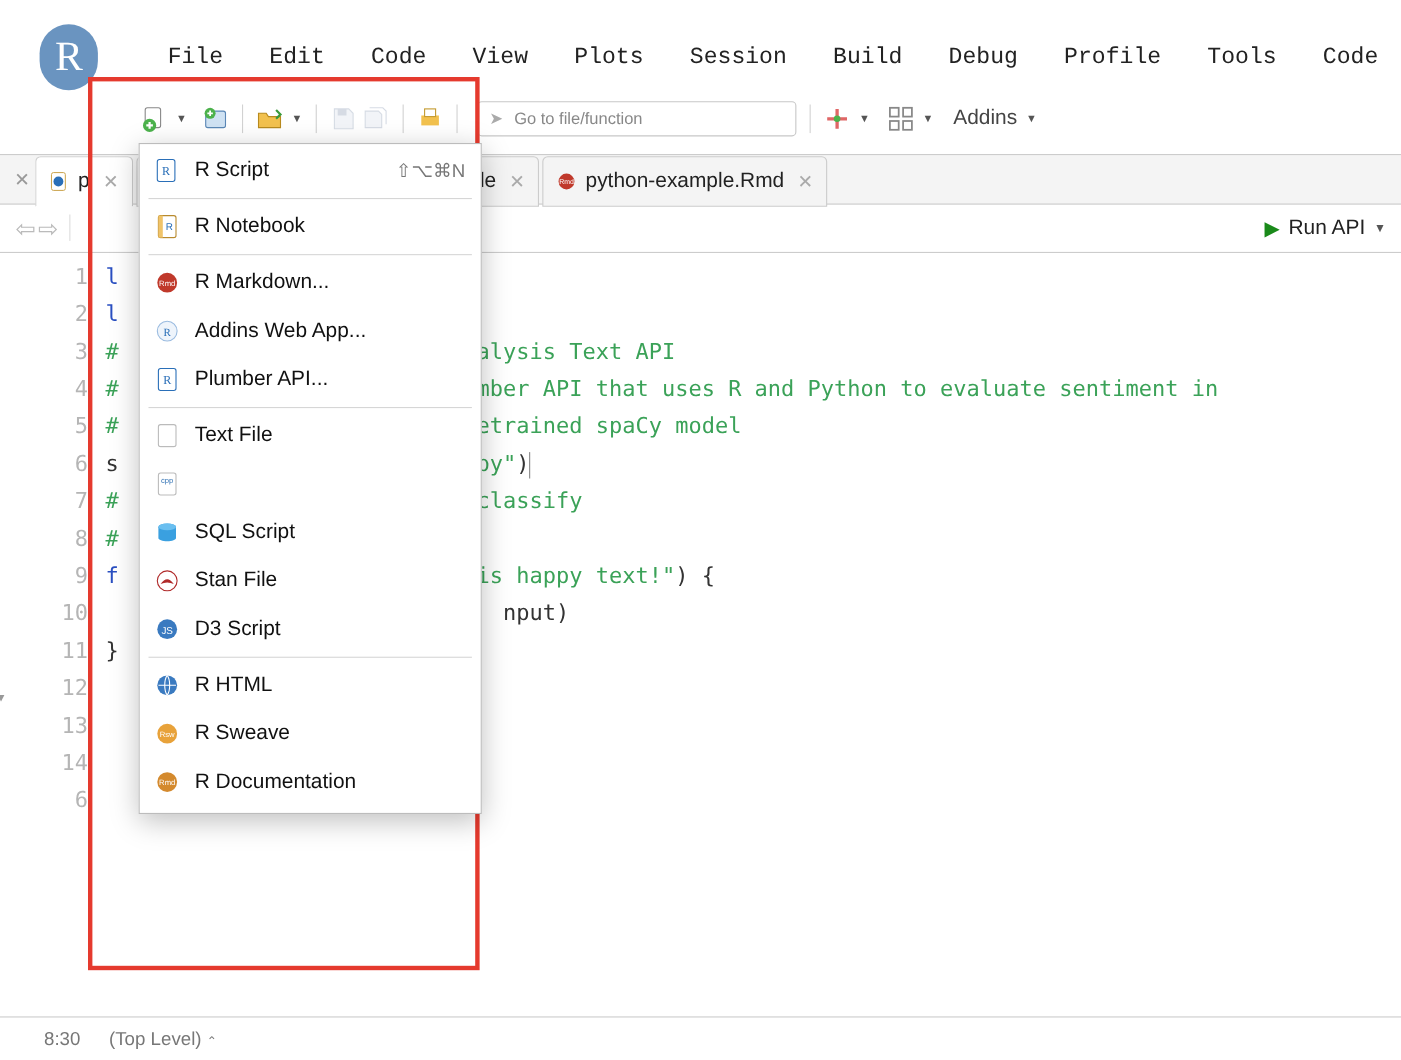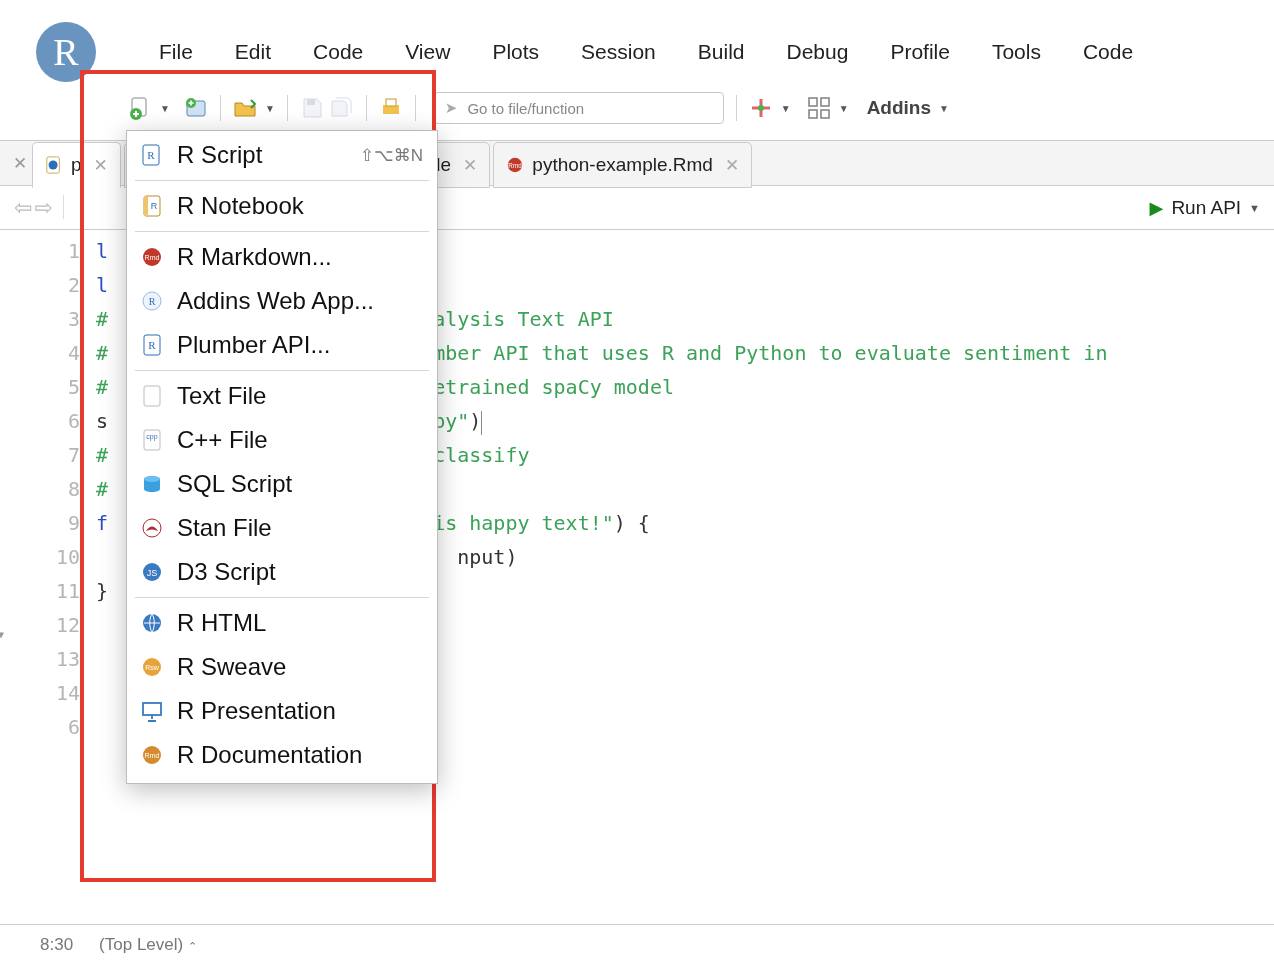--- a/index.html
+++ b/index.html
@@ -29,20 +29,21 @@
     background: #6a94c0;
     color: #fff;
     display: flex; align-items: center; justify-content: center;
     font-family: Georgia, serif;
     font-size: 38px;
   }
   .menubar .menu-items {
     display: flex;
     margin-left: 42px;
     gap: 0;
+    font-family: Liberation Mono, monospace;
   }
   .menubar .menu-items span {
     font-size: 21px;
     color: #222;
     padding: 6px 21px;
     cursor: default;
   }
 
   
   .toolbar {
@@ -68,21 +69,20 @@
     padding:0 10px;
     color:#888;
     width:290px;
     margin-left:6px;
   }
   .search-box .arrow { margin-right:10px; color:#aaa;}
   .addins {
     display:flex; align-items:center; gap:6px;
     font-size:19px; color:#444;
     margin-left:6px;
-    font-weight:bold;
   }
 
   
   .tabstrip {
     position: absolute;
     top: 140px; left:0; right:0;
     height: 46px;
     background:#f4f4f4;
     border-top:1px solid #ccc;
     border-bottom:1px solid #ccc;
@@ -195,21 +195,21 @@
     box-shadow:0 6px 24px rgba(0,0,0,.25);
     z-index:30;
     padding:2px 0 6px;
   }
   .dd-item {
     display:flex; align-items:center;
     height:44px;
     padding:0 14px;
     gap:14px;
   }
-  .dd-label { flex:1; font-size:24px; color:#111;}
+  .dd-label { flex:1; font-size:19px; color:#111;}
   .dd-short { color:#777; font-size:17px;}
   .dd-sep { height:1px; background:#d6d6d6; margin:3px 8px;}
   .dd-icon { width:22px; height:22px; display:flex; align-items:center; justify-content:center;}
   .dd-icon svg { width:22px; height:22px;}
 
 </style>
 </head>
 <body>
 
 <div class="menubar">
@@ -439,21 +439,20 @@
       </span>
       <span class="dd-label">Text File</span>
     </div>
     <div class="dd-item">
       <span class="dd-icon">
         <svg viewBox="0 0 22 22">
           <rect x="3" y="1" width="16" height="20" rx="2" fill="#fff" stroke="#bbb"></rect>
           <text x="11" y="10" font-size="7" text-anchor="middle" fill="#3474b5">cpp</text>
         </svg>
       </span>
-      <span class="dd-label">C++ File</span>
     </div>
     <div class="dd-item">
       <span class="dd-icon">
         <svg viewBox="0 0 22 22">
           <ellipse cx="11" cy="6" rx="8" ry="3" fill="#3aa0e0"></ellipse>
           <path d="M3 6v10c0 1.7 3.6 3 8 3s8-1.3 8-3V6" fill="#3aa0e0"></path>
           <ellipse cx="11" cy="6" rx="8" ry="3" fill="#6abff0"></ellipse>
         </svg>
       </span>
       <span class="dd-label">SQL Script</span>
@@ -491,28 +490,19 @@
         <svg viewBox="0 0 22 22">
           <circle cx="11" cy="11" r="9" fill="#e8a23a"></circle>
           <text x="11" y="14" font-size="7" text-anchor="middle" fill="#fff">Rsw</text>
         </svg>
       </span>
       <span class="dd-label">R Sweave</span>
     </div>
     <div class="dd-item">
       <span class="dd-icon">
         <svg viewBox="0 0 22 22">
-          <rect x="2" y="3" width="18" height="12" fill="#fff" stroke="#3a7ac0" stroke-width="1.8"></rect>
-          <path d="M11 15v4M7 21h8" stroke="#3a7ac0" stroke-width="1.8"></path>
-        </svg>
-      </span>
-      <span class="dd-label">R Presentation</span>
-    </div>
-    <div class="dd-item">
-      <span class="dd-icon">
-        <svg viewBox="0 0 22 22">
           <circle cx="11" cy="11" r="9" fill="#d48a2e"></circle>
           <text x="11" y="14" font-size="7" text-anchor="middle" fill="#fff">Rmd</text>
         </svg>
       </span>
       <span class="dd-label">R Documentation</span>
     </div>
   </div>
 
 </body></html>

